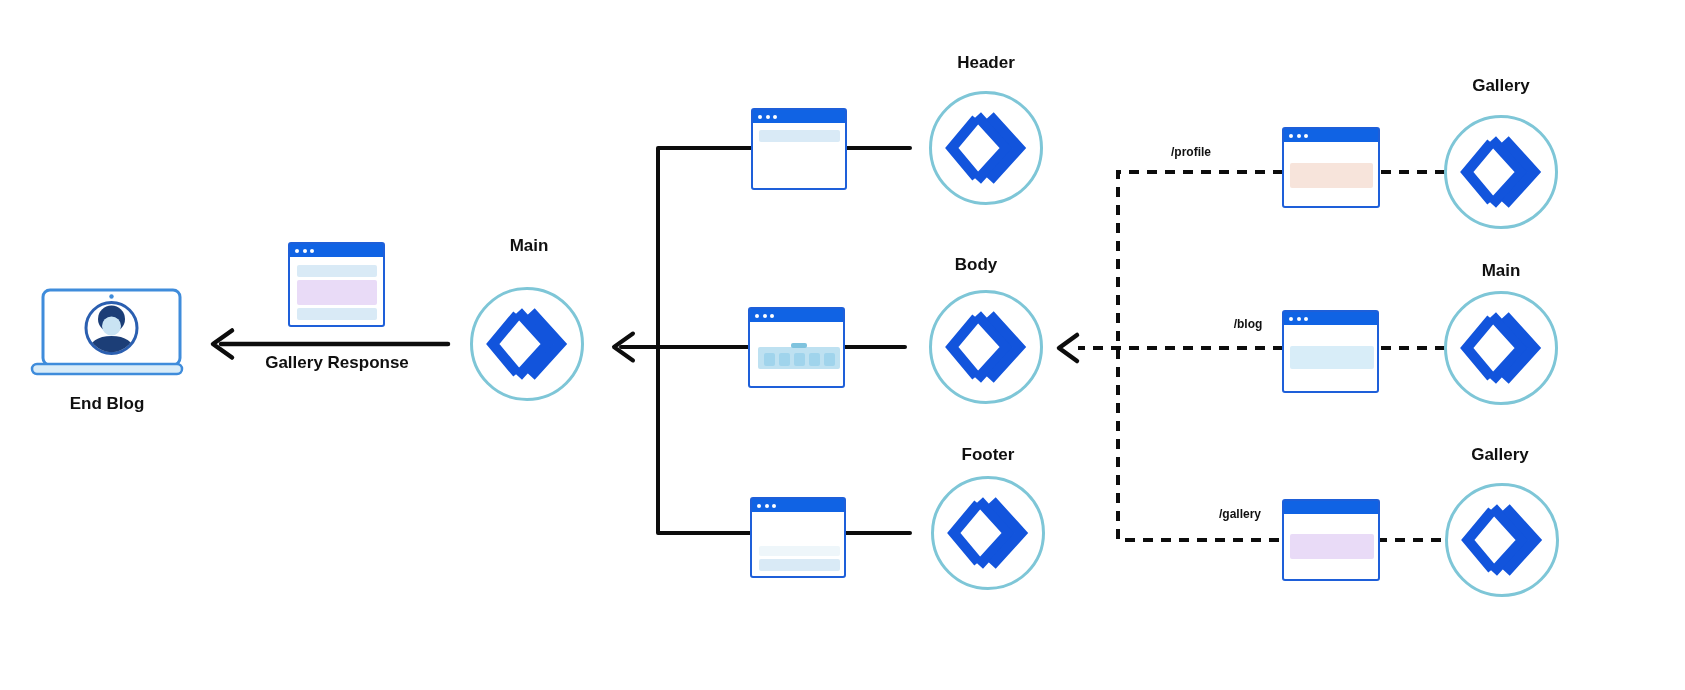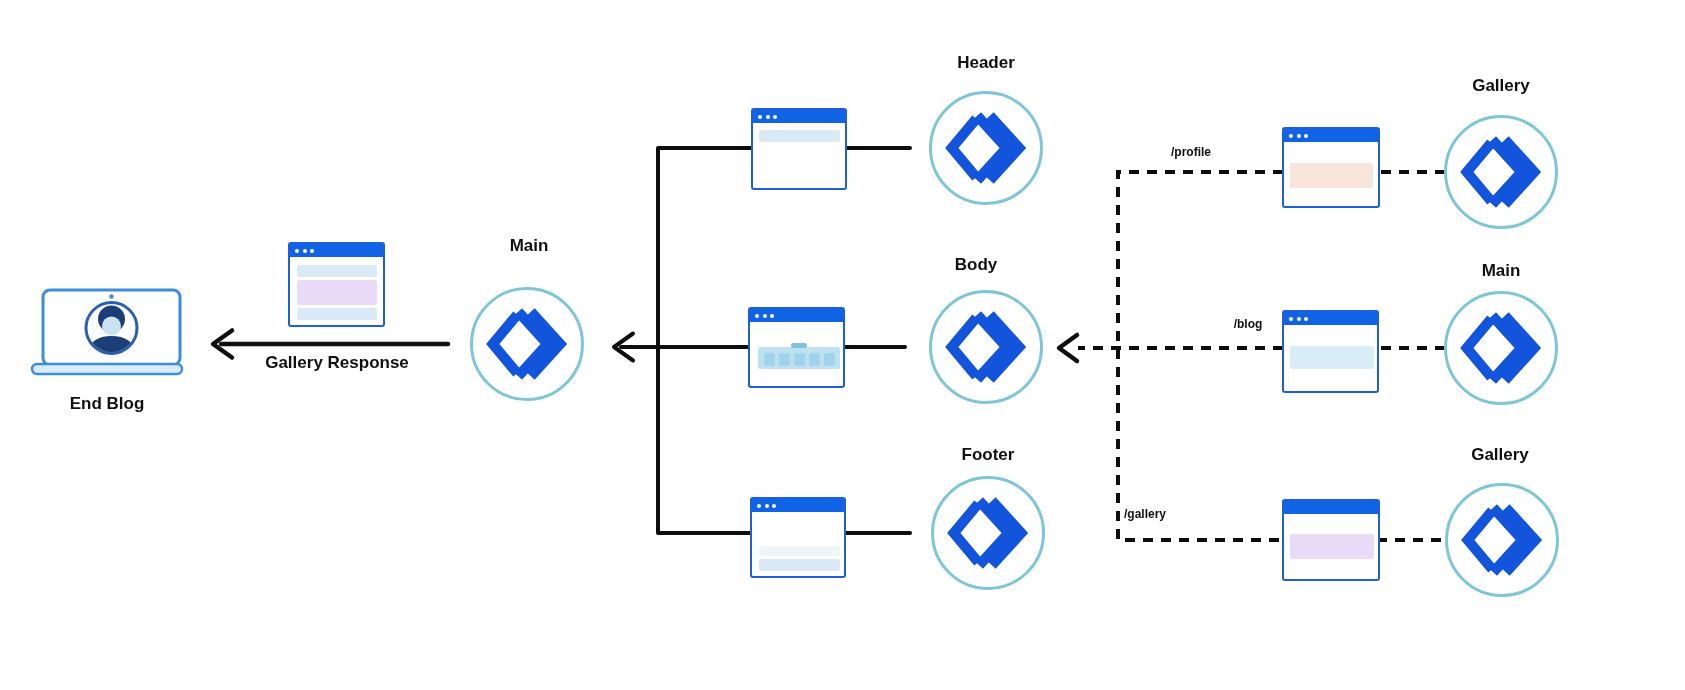--- a/index.html
+++ b/index.html
@@ -194,21 +194,21 @@
   </div>
   <div class="lbl" style="left:1501px;top:262px">Main</div>
   <div class="node" style="left:1444px;top:291px">
     <svg viewBox="-44 -44 88 88" width="86" height="86">
       <path d="M-10 -30 L-35 0 L-10 30"></path>
         <path d="M-9 -33 L21 0 L-9 33"></path>
         <path d="M4 -33 L34 0 L4 33"></path>
     </svg>
   </div>
 
-  <div class="lbl path" style="left:1145px;top:508px">/gallery</div>
+  <div class="lbl path" style="left:1240px;top:508px">/gallery</div>
   <div class="browser" style="left:1282px;top:499px;width:98px;height:82px">
     <div class="tbar"></div>
     <div class="bar" style="left:6px;top:33px;width:84px;height:25px;background:var(--bar-lavender)"></div>
   </div>
   <div class="lbl" style="left:1500px;top:446px">Gallery</div>
   <div class="node" style="left:1445px;top:483px">
     <svg viewBox="-44 -44 88 88" width="86" height="86">
       <path d="M-10 -30 L-35 0 L-10 30"></path>
         <path d="M-9 -33 L21 0 L-9 33"></path>
         <path d="M4 -33 L34 0 L4 33"></path>

